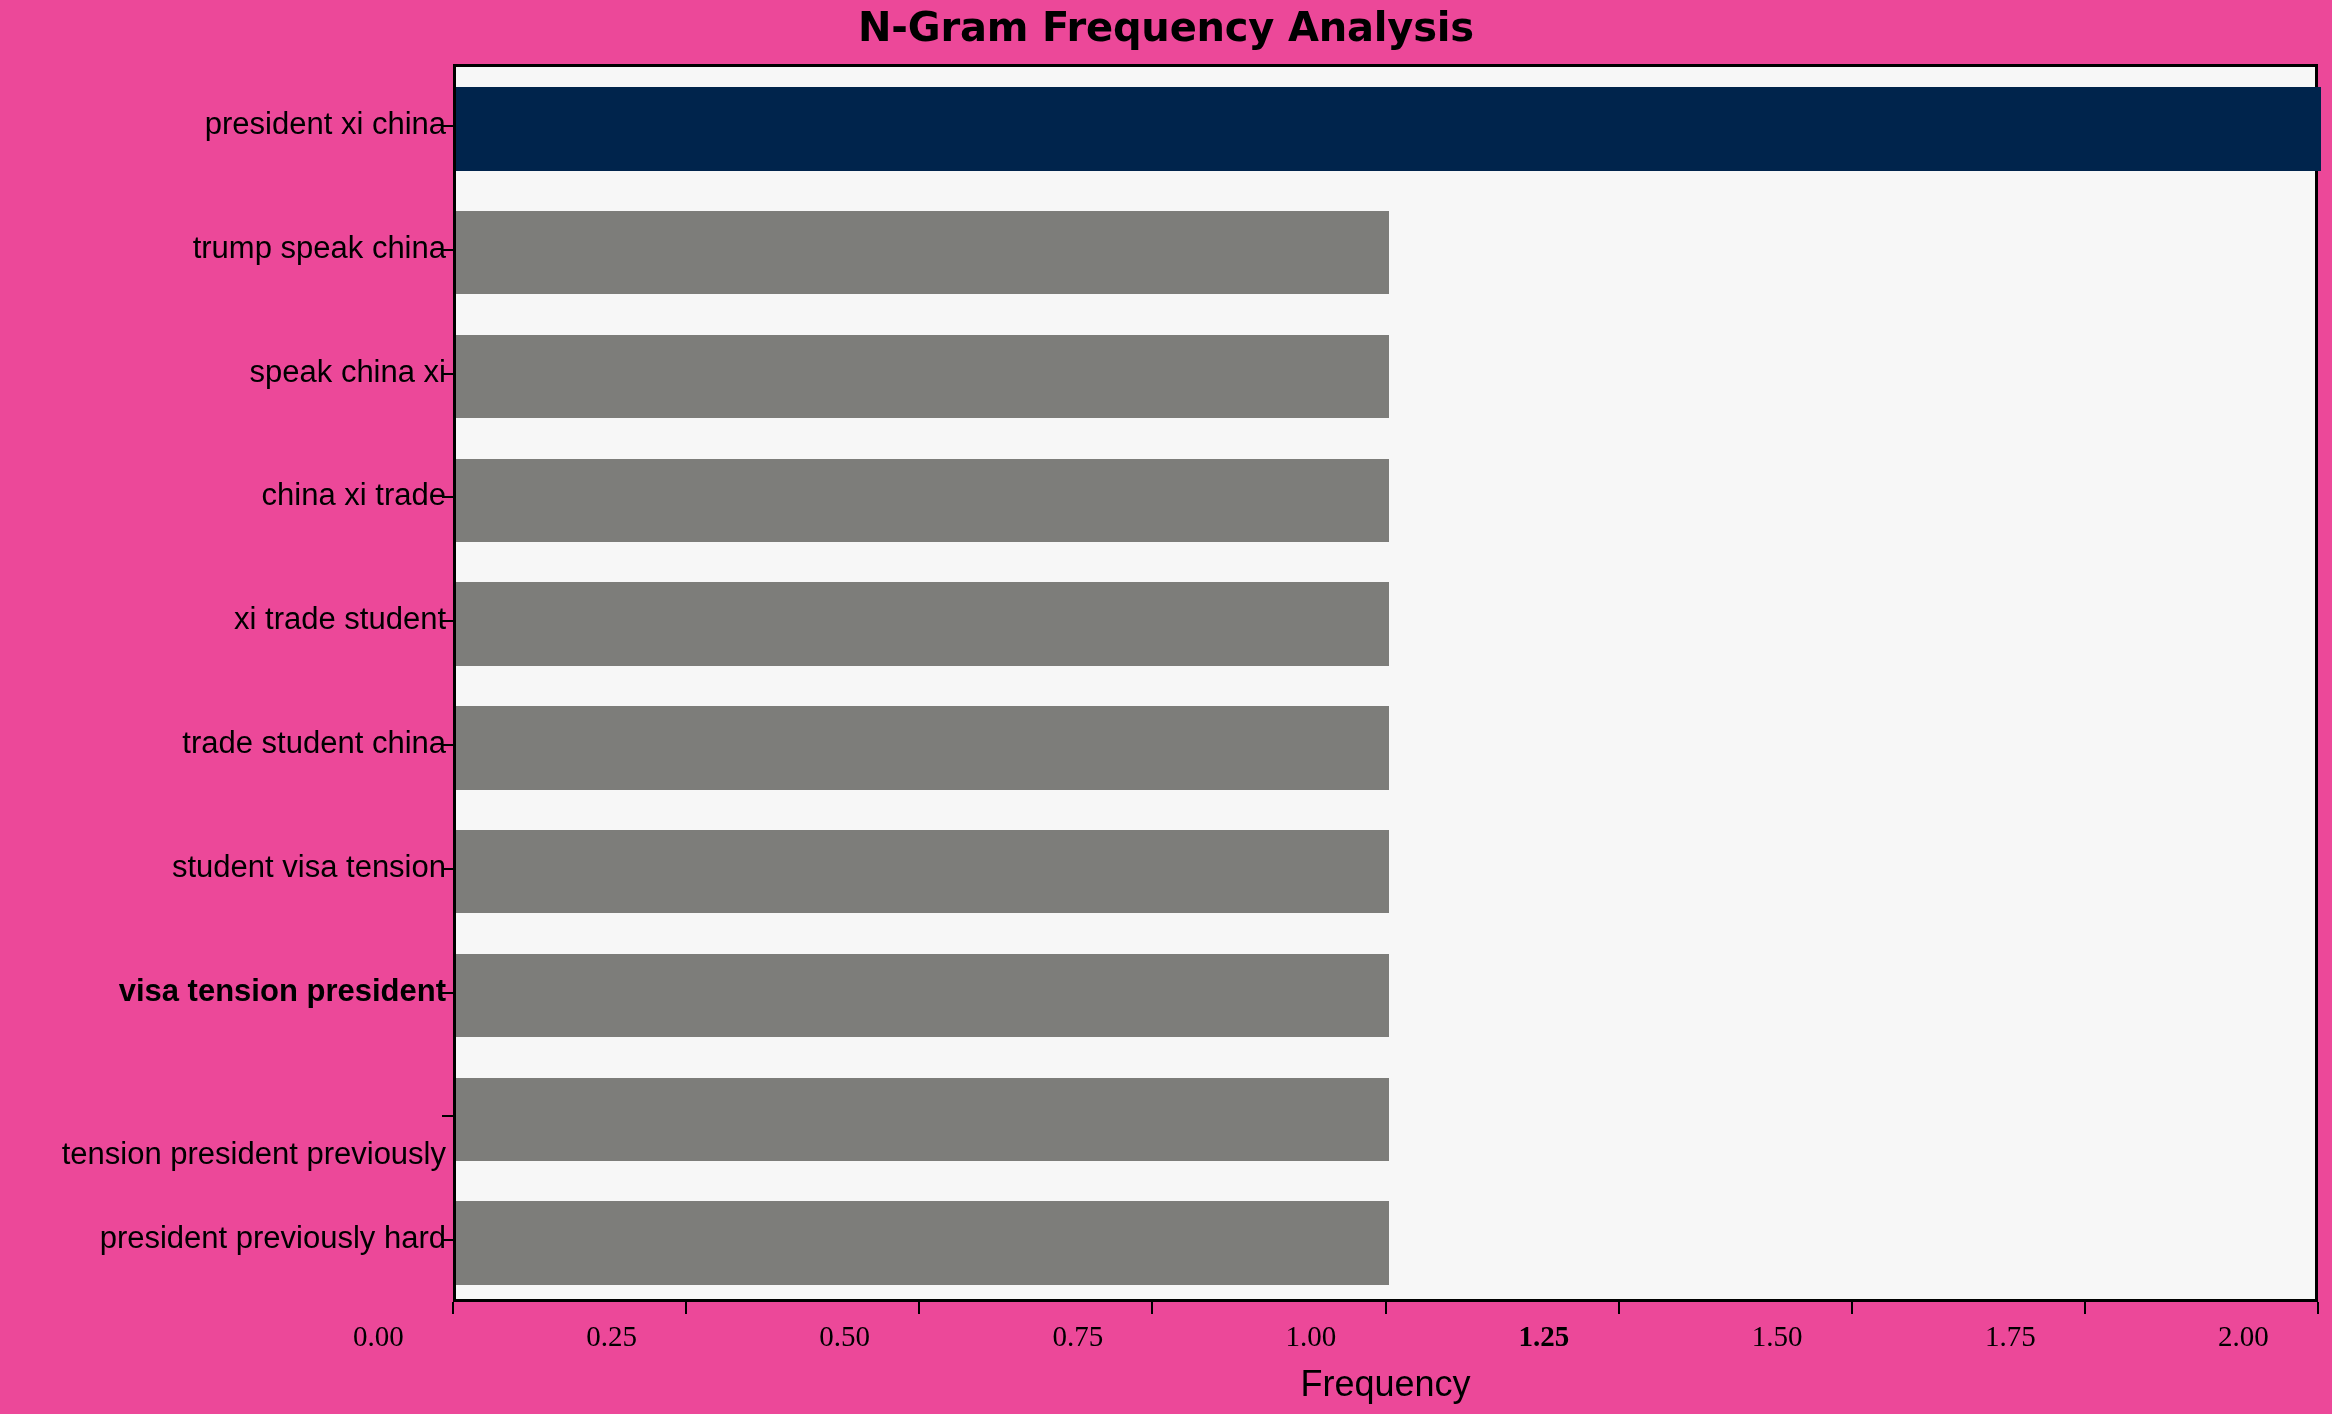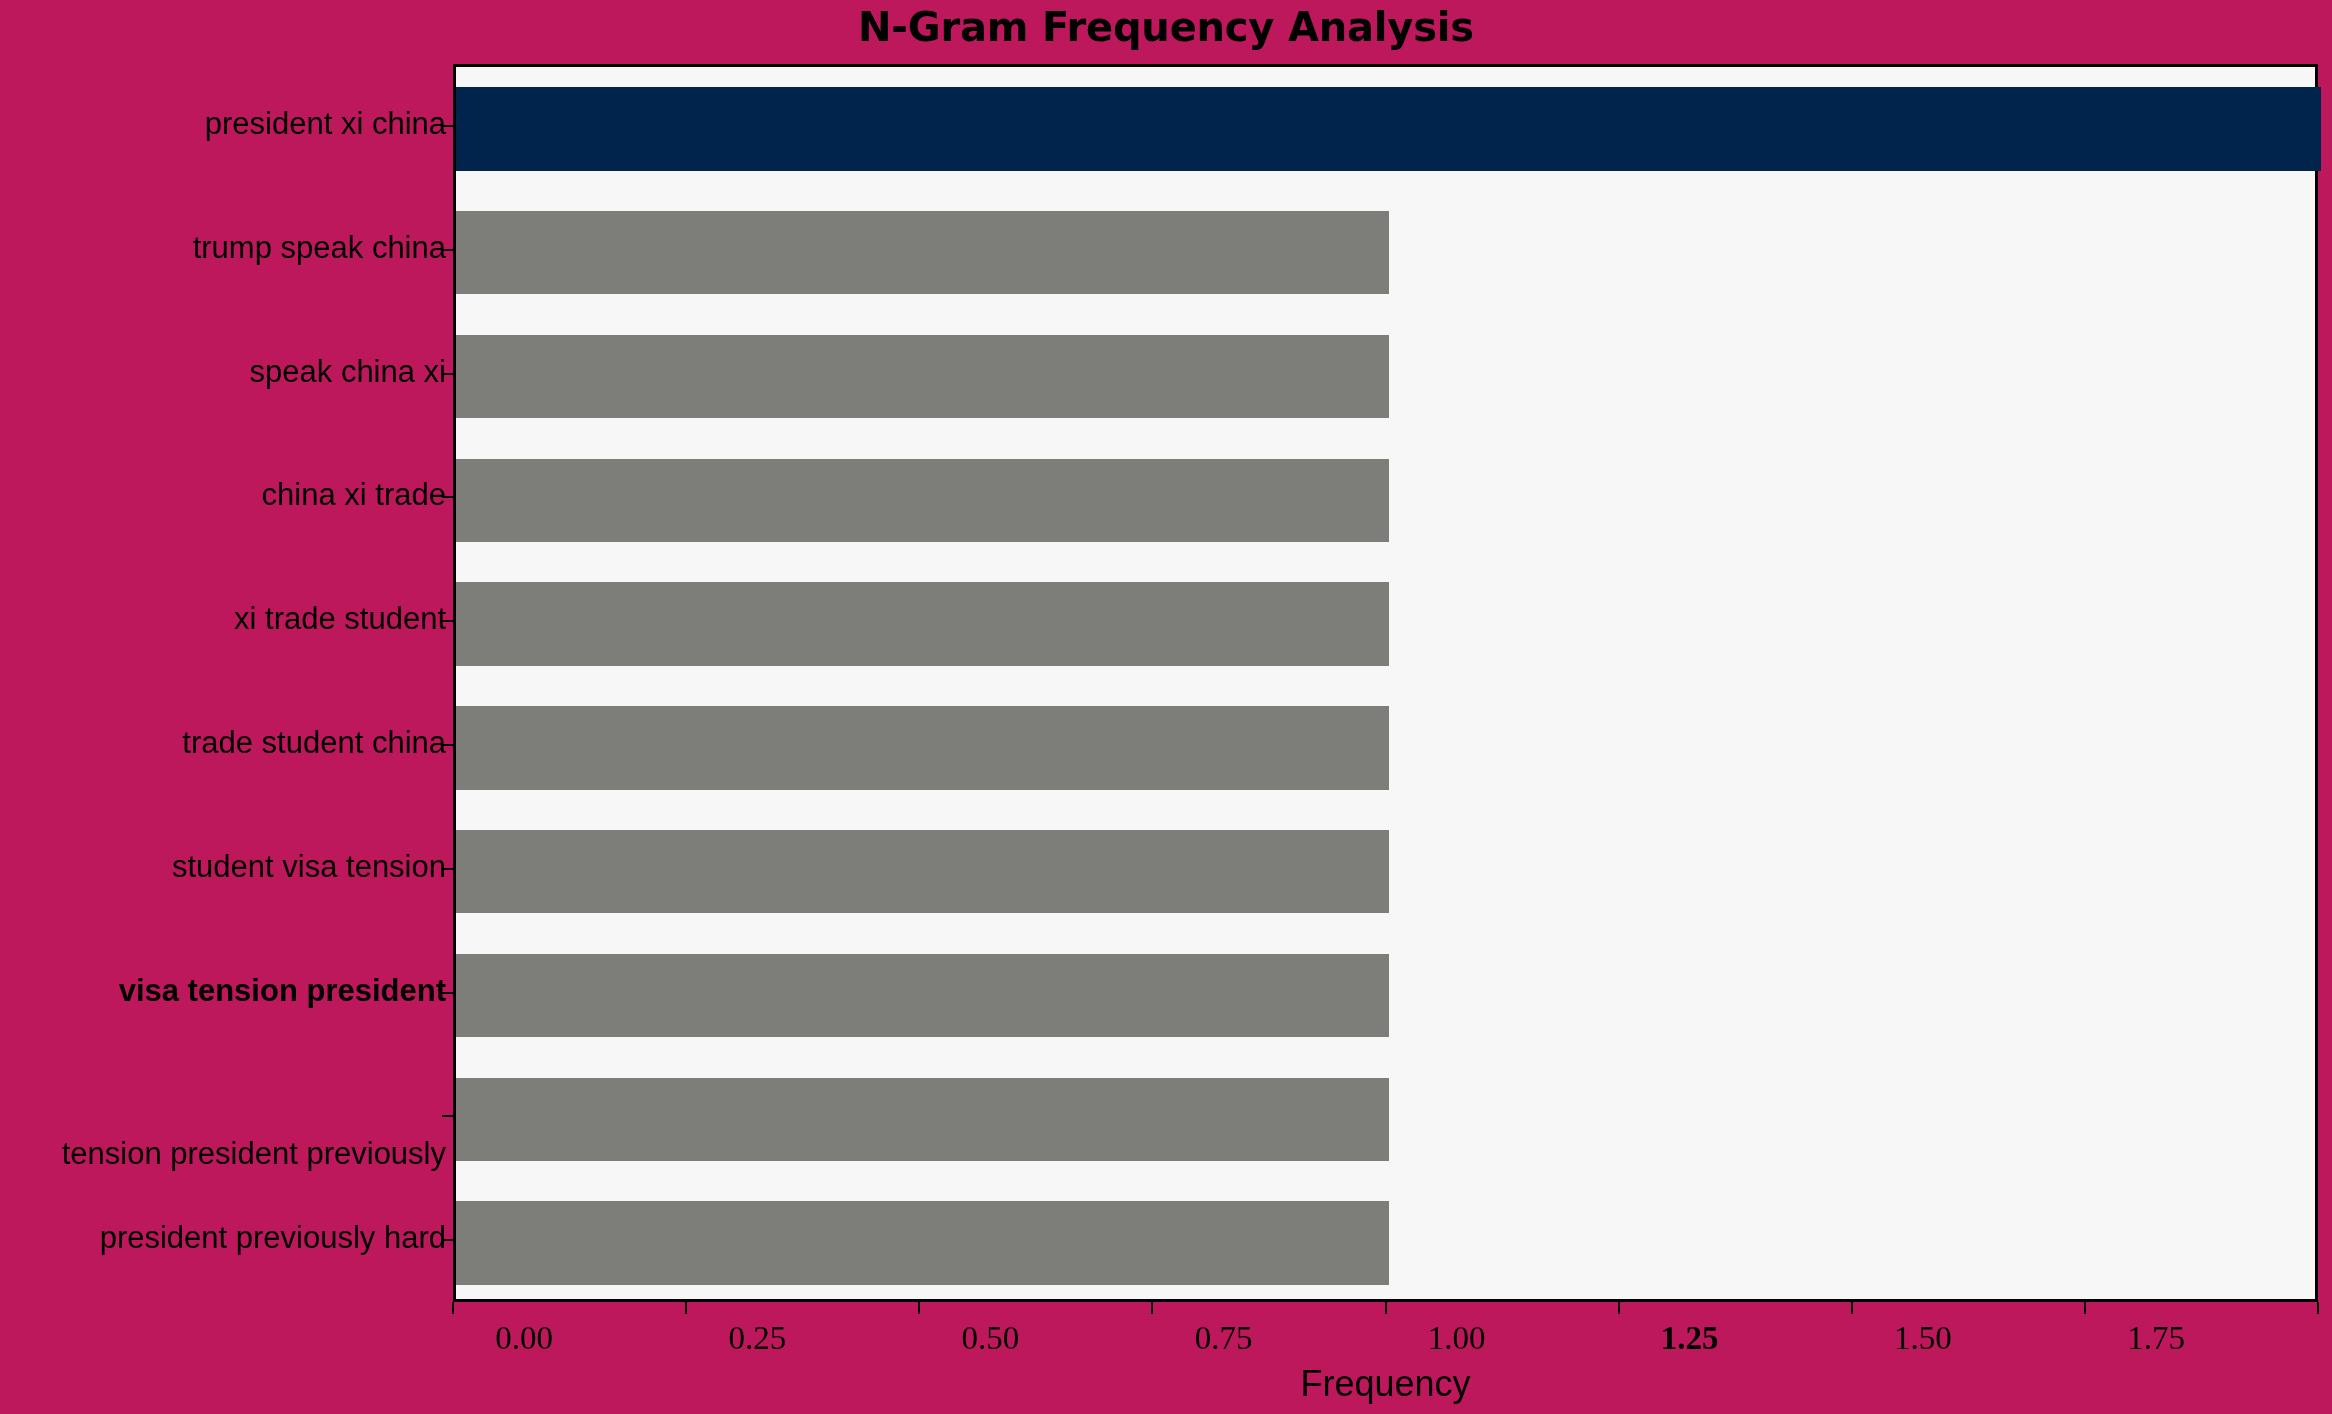--- a/index.html
+++ b/index.html
@@ -8,21 +8,21 @@
     padding: 0;
     background: #ffffff;
   }
   body {
     font-family: "DejaVu Sans", sans-serif;
   }
   #figure {
     position: relative;
     width: 2332px;
     height: 1414px;
-    background: #be185d;
+    background: #ec4899;
     overflow: hidden;
   }
 
   
   #chart-title {
     position: absolute;
     left: 0;
     top: 4px;
     width: 2332px;
     text-align: center;
@@ -82,23 +82,23 @@
     top: 1302px;
     width: 2px;
     height: 12px;
     background: #000000;
   }
   .xtick-label {
     position: absolute;
     top: 1320px;
     width: 200px;
     margin-left: -100px;
-    text-align: right;
+    text-align: left;
     font-family: "Liberation Serif", serif;
-    font-size: 33px;
+    font-size: 29px;
     color: #000000;
     white-space: nowrap;
   }
   #xaxis-label {
     position: absolute;
     left: 453px;
     top: 1363px;
     width: 1865px;
     text-align: center;
     font-family: "Liberation Sans", sans-serif;

